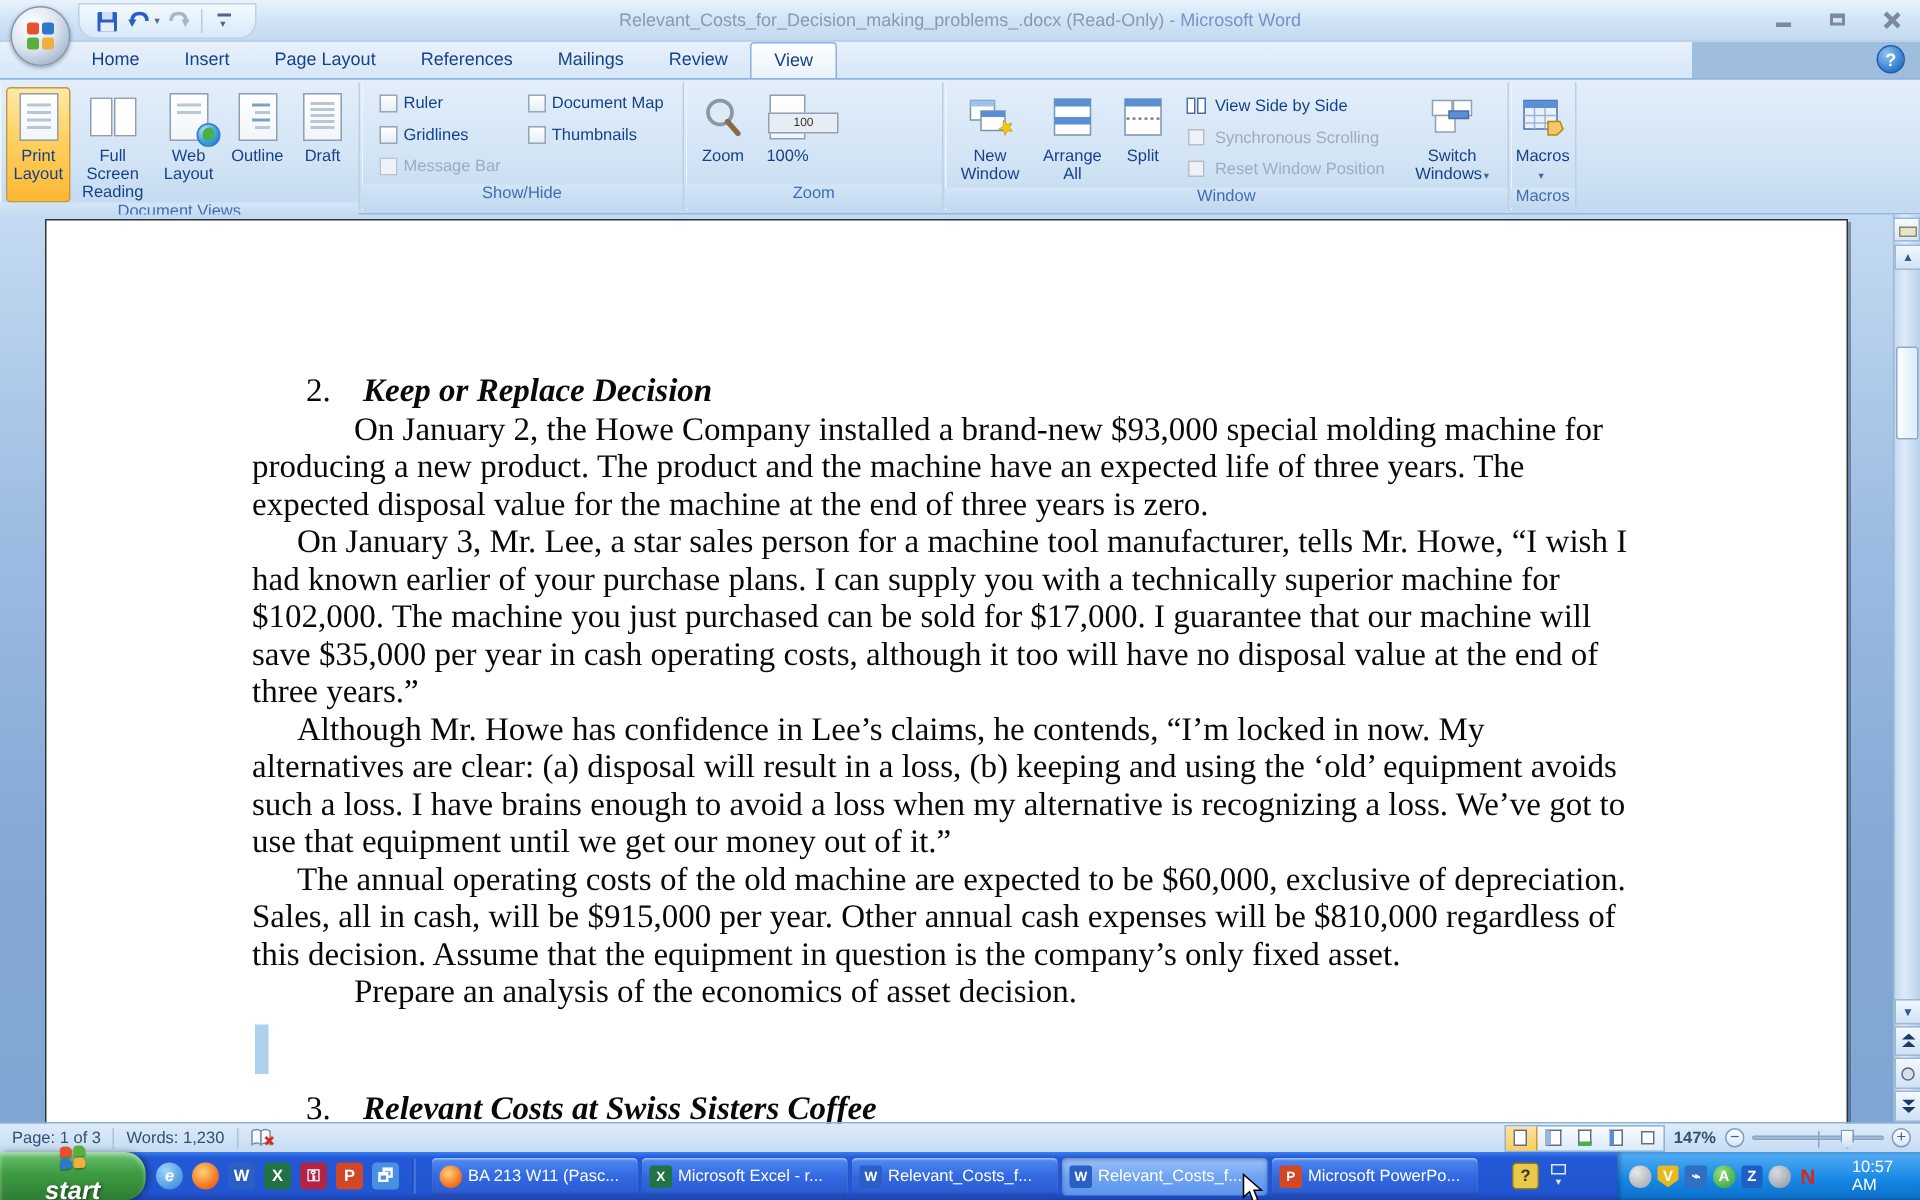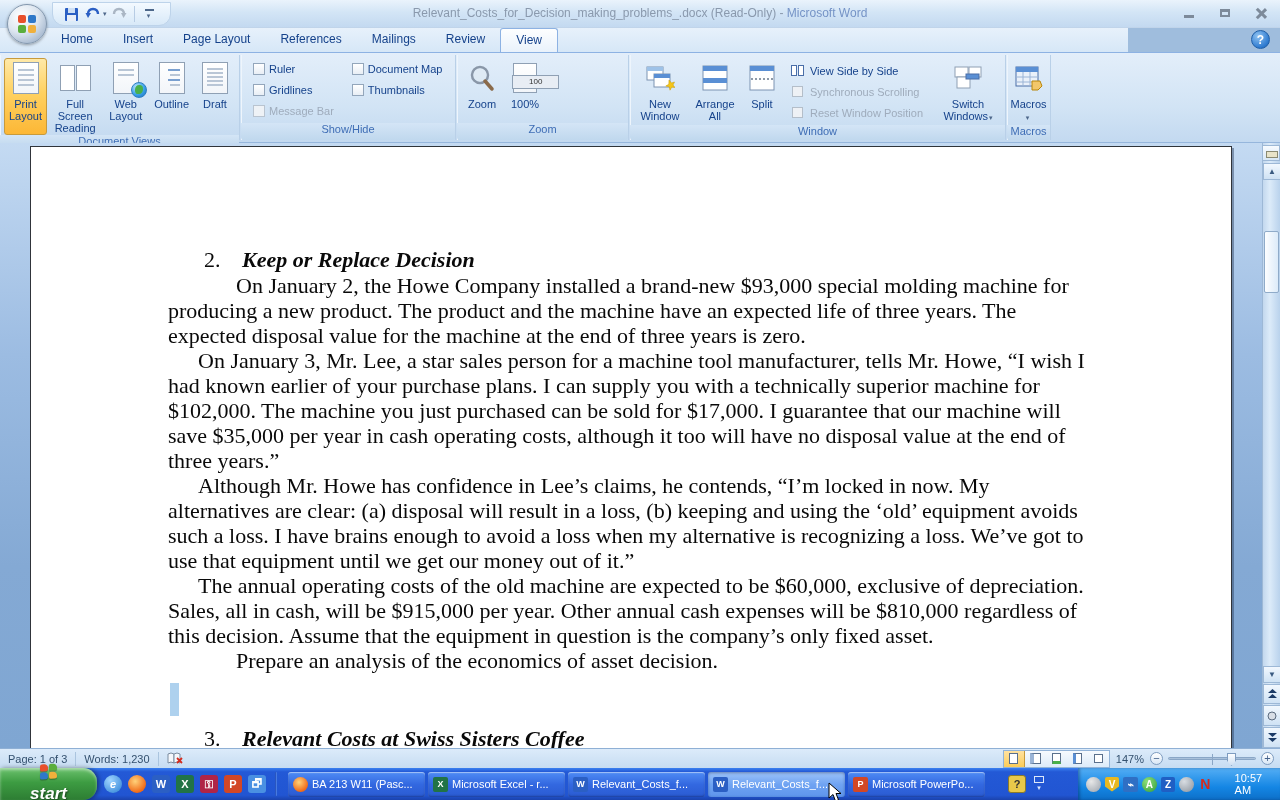--- a/index.html
+++ b/index.html
@@ -486,21 +486,21 @@
         <div class="viewbtn">
             <span class="mini-page" style="border-bottom:3px solid #49b04a"></span>
           </div>
         <div class="viewbtn">
             <span class="mini-page" style="border-left:3px solid #5a8fd4"></span>
           </div>
         <div class="viewbtn">
             <span class="mini-page" style="height:9px"></span>
           </div>
       </div>
-      <span style="font-weight:normal;color:#33506e">147%</span>
+      <span style="font-weight:bold;color:#33506e">147%</span>
       <div class="zoomslider">
         <div class="zs-btn">−</div>
         <div class="zs-track">
           <div class="zs-tick"></div>
           <div class="zs-handle"></div>
         </div>
         <div class="zs-btn">+</div>
       </div>
     </div>
   </div>

